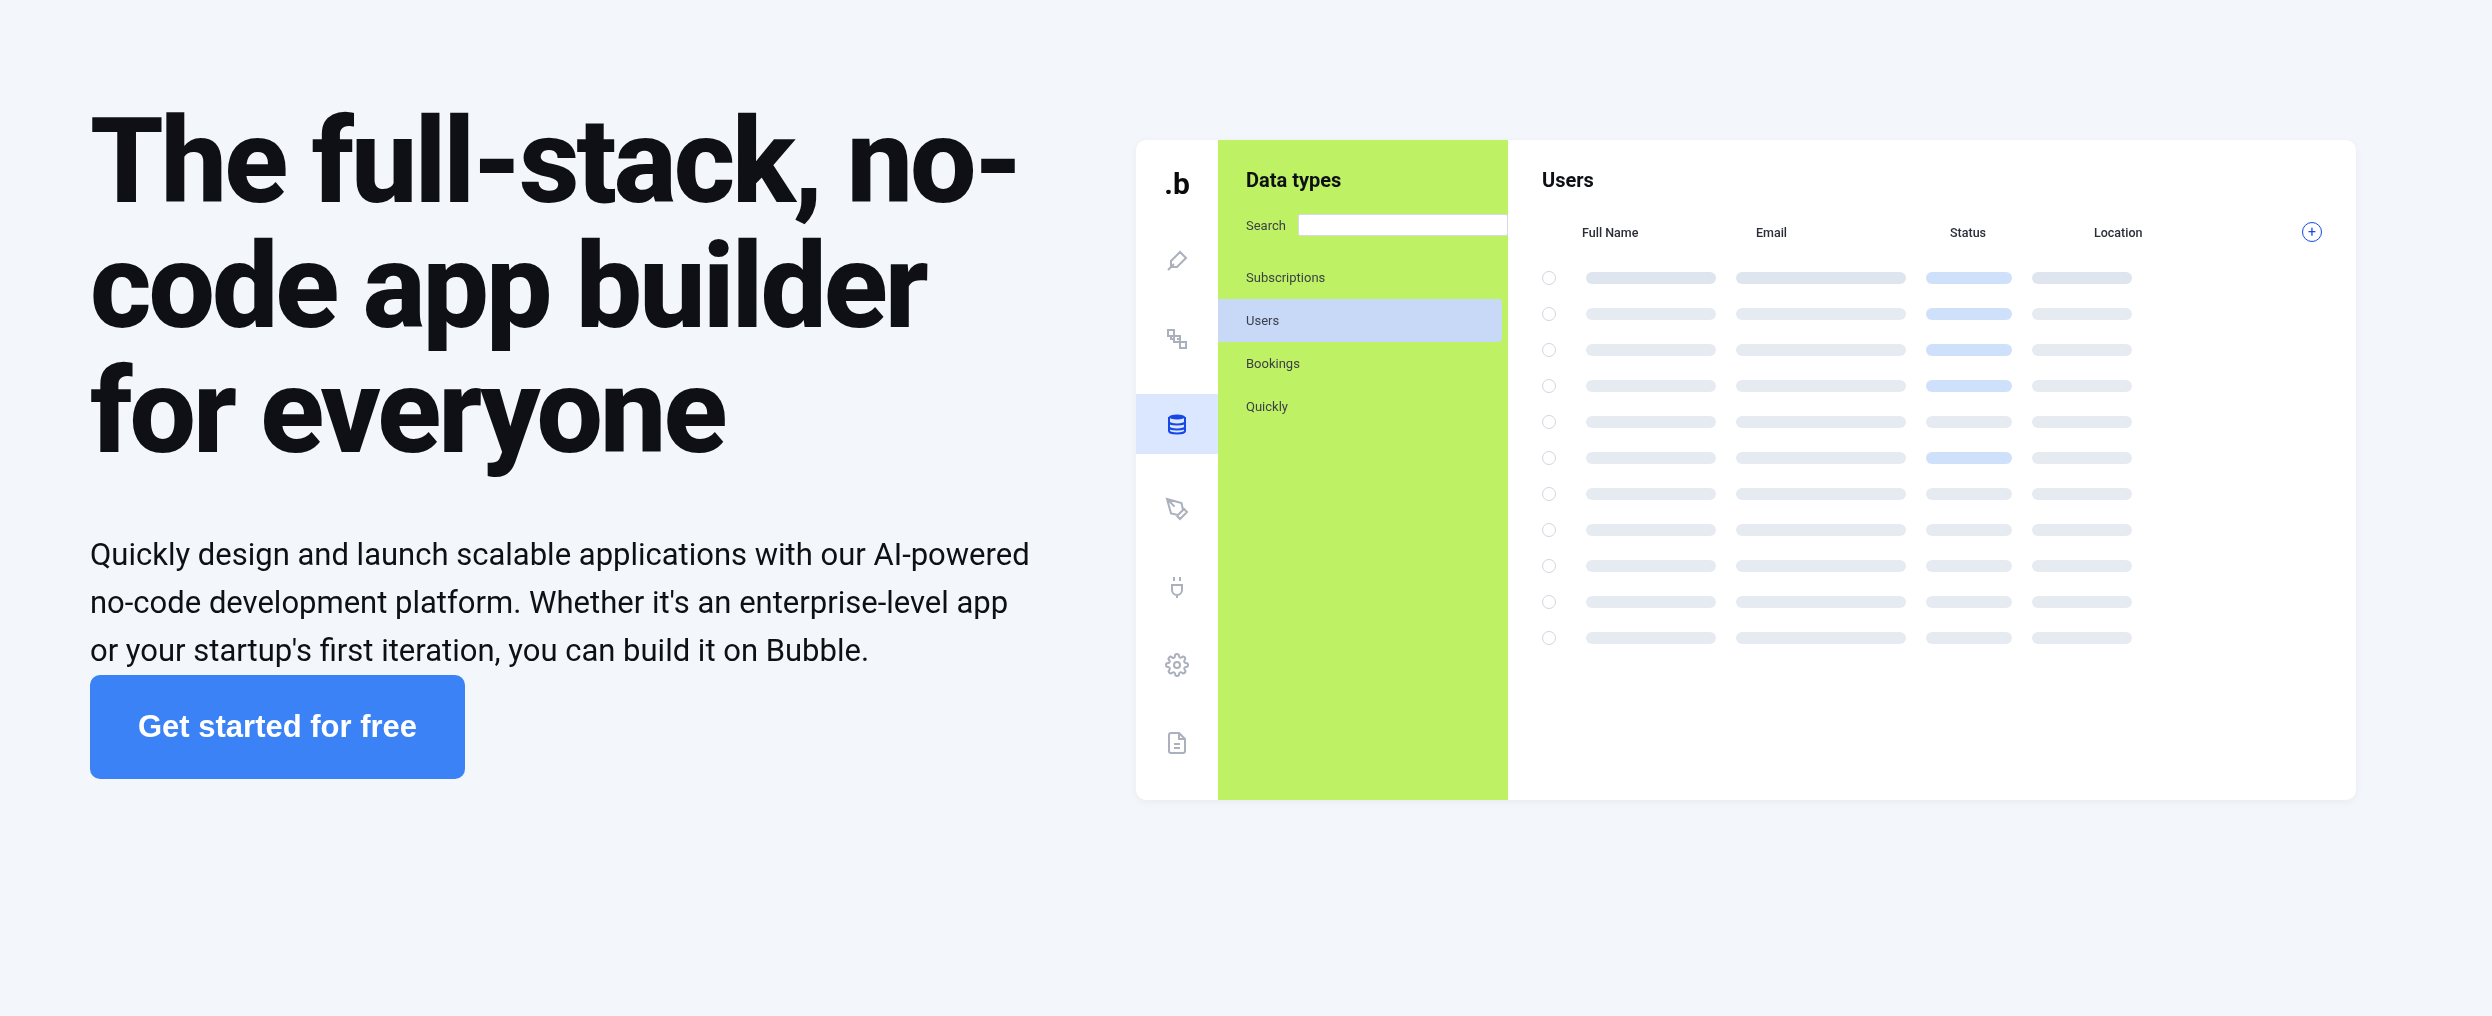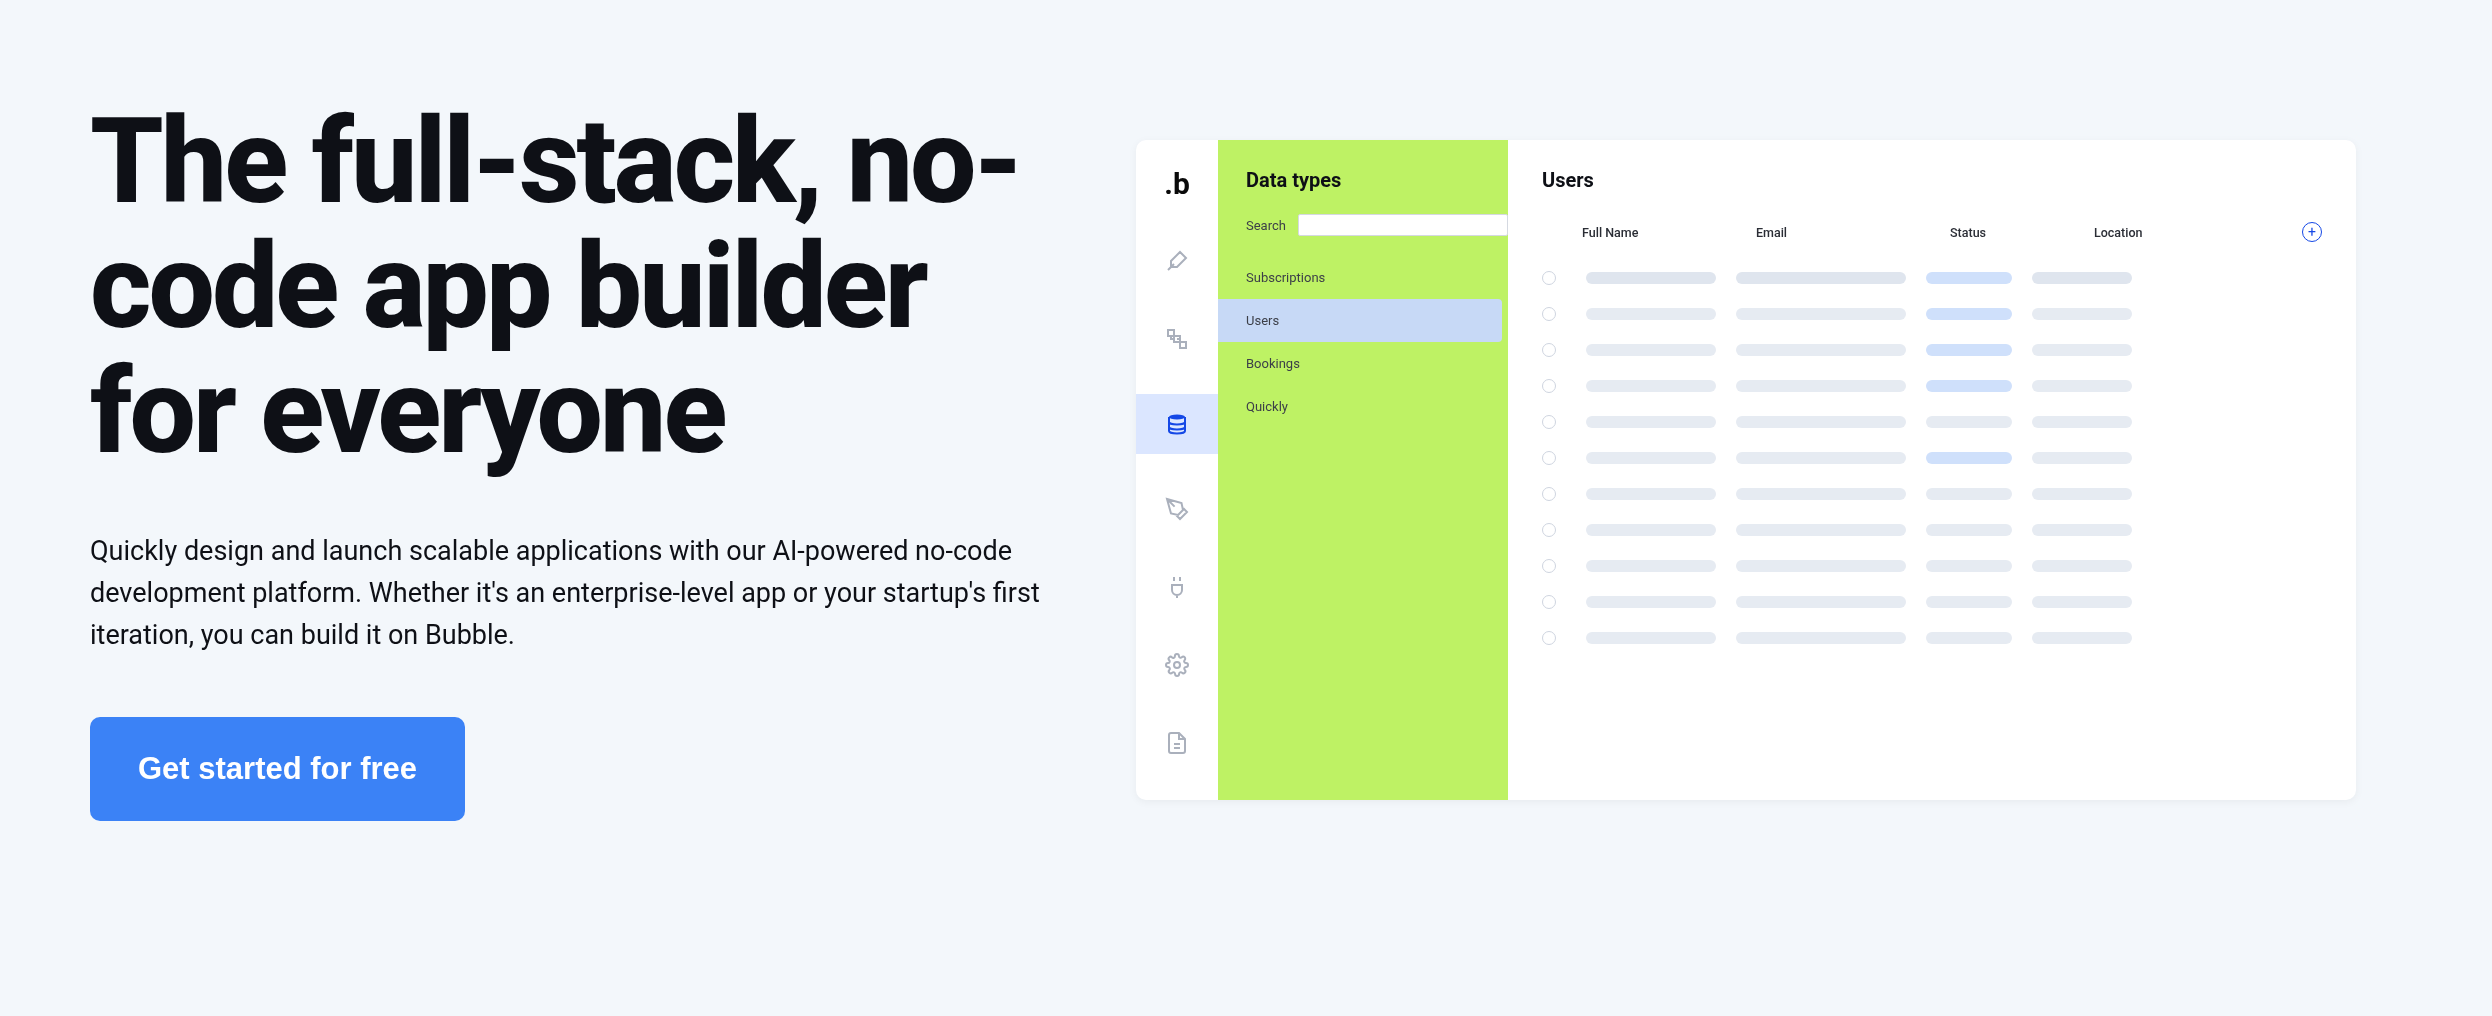--- a/index.html
+++ b/index.html
@@ -18,25 +18,24 @@
   }
   .hero-title {
     font-size: 118px;
     font-weight: 800;
     letter-spacing: -3px;
     line-height: 1.06;
     color: #0e1016;
     margin-bottom: 56px;
   }
   .hero-body {
-    font-size: 27px;
+    font-size: 31px;
     line-height: 1.55;
     color: #0e1016;
     max-width: 950px;
-    margin-bottom: 60px;
   }
   .cta-button {
     display: inline-block;
     background: #3b82f6;
     color: #fff;
     font-size: 31px;
     font-weight: 700;
     padding: 34px 48px;
     border-radius: 10px;
     border: none;

